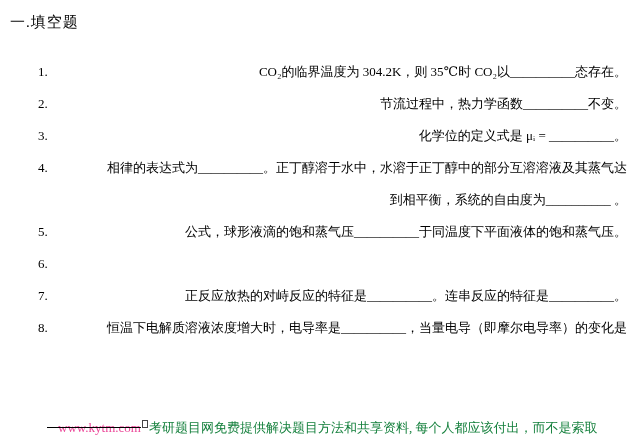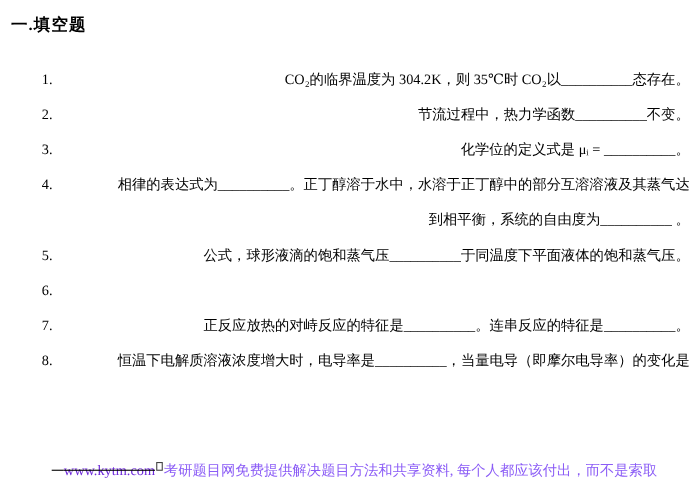--- a/index.html
+++ b/index.html
@@ -8,21 +8,21 @@
     width: 635px;
     height: 446px;
     background: #ffffff;
     color: #000000;
     font-family: "Liberation Serif", "DejaVu Serif", serif;
     overflow: hidden;
   }
   .title {
     padding: 13px 0 0 10px;
     font-size: 15px;
-    font-weight: bold;
+    font-weight: normal;
     letter-spacing: 1px;
   }
   .questions {
     margin: 24px 8px 0 38px;
     font-size: 13px;
     line-height: 32px;
   }
   .q { display: flex; }
   .q-num {
     width: 24px;
@@ -41,35 +41,35 @@
   .strike-lead {
     display: inline-block;
     width: 11px;
     height: 1px;
     background: #000000;
     vertical-align: middle;
     position: relative;
     top: -2px;
   }
   .domain {
-    color: #6d28d9;
+    color: #ec4899;
     text-decoration: line-through;
     text-decoration-color: #000000;
     cursor: pointer;
     margin-top: 31px;
   }
   .box-glyph {
     display: inline-block;
     width: 4px;
     height: 6px;
     border: 1px solid #444444;
     vertical-align: text-top;
     margin: 0 1px;
   }
-  .footer-text { color: #8b5cf6; }
+  .footer-text { color: #15803d; }
 </style>
 </head>
 <body>
 
 <div class="page">
 
   <div class="title">一.填空题</div>
 
   <div class="questions">
 

